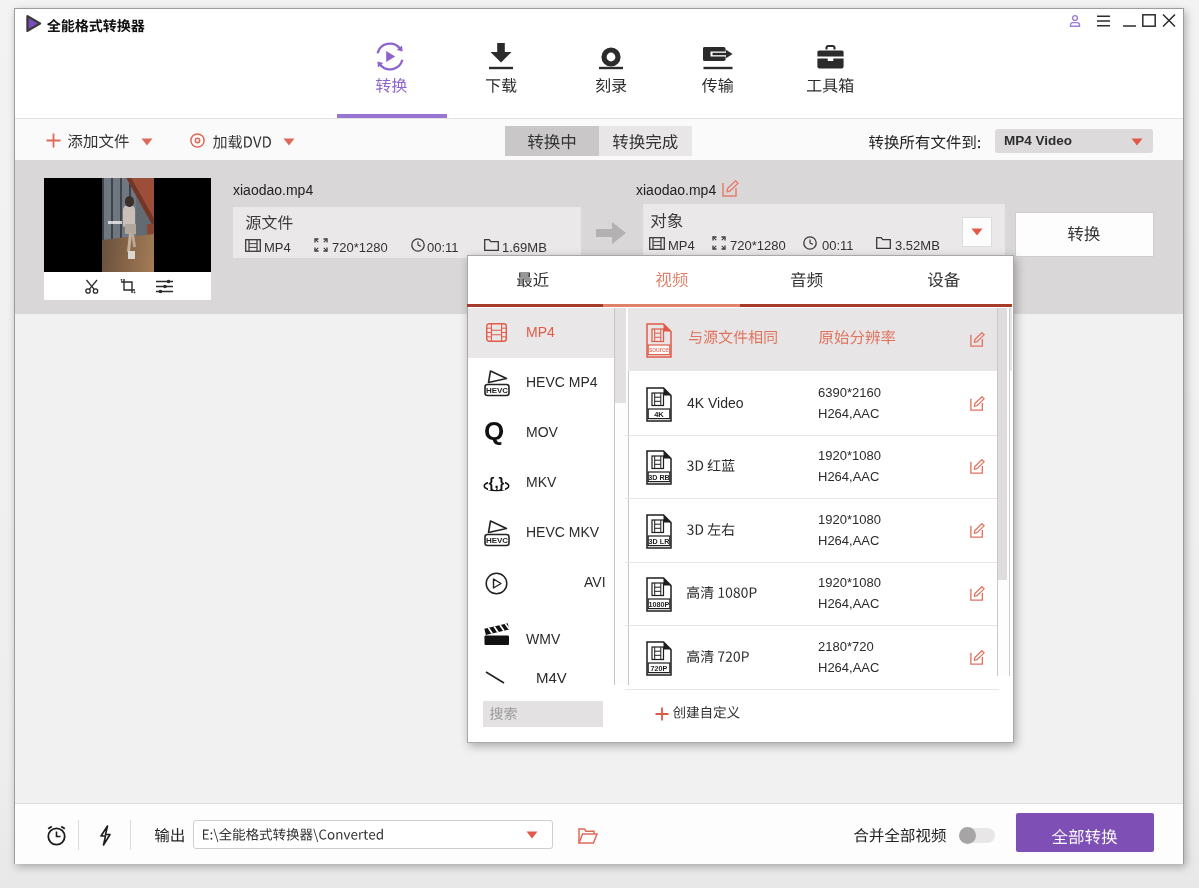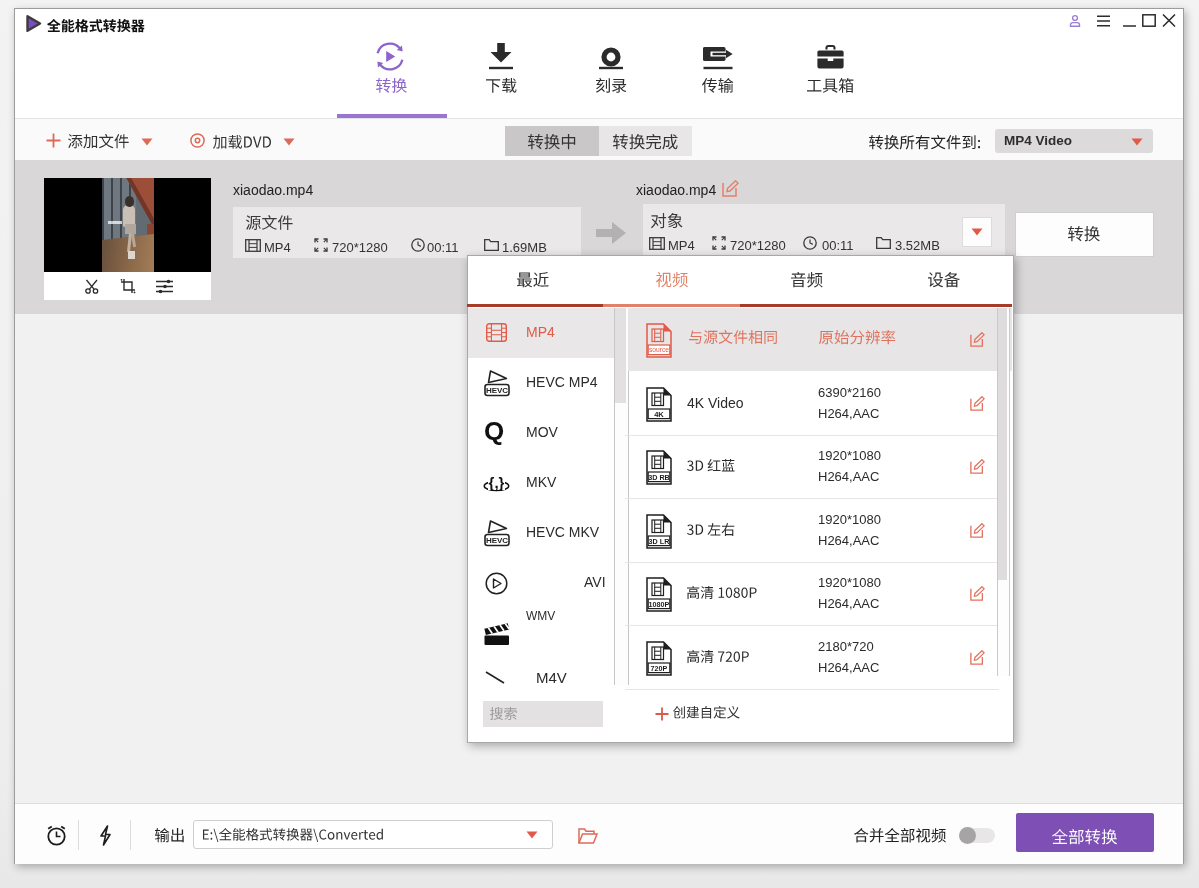--- a/index.html
+++ b/index.html
@@ -308,21 +308,21 @@
     </svg>
     <div class="abs" style="left:69px;top:319px;font-size:14px;color:#2b2b2b;margin-left:48px;">AVI</div>
 
     <svg class="abs" style="left:17px;top:368px" width="27" height="24" viewBox="0 0 27 24">
       <g transform="rotate(-13 6 10)">
         <rect x="1.5" y="4.5" width="24" height="6.5" fill="#111"></rect>
         <path d="M5.5 4.5 l2.6 6.5 M11.5 4.5 l2.6 6.5 M17.5 4.5 l2.6 6.5 M23 4.5 l2.5 6" stroke="#fff" stroke-width="1.7"></path>
       </g>
       <rect x="0.5" y="12.5" width="24.5" height="9.5" rx="1" fill="#111"></rect>
     </svg>
-    <div class="abs" style="left:59px;top:354px;font-size:12px;color:#2b2b2b;">WMV</div>
+    <div class="abs" style="left:59px;top:376px;font-size:14px;color:#2b2b2b;">WMV</div>
 
     <svg class="abs" style="left:17px;top:415px" width="26" height="15" viewBox="0 0 26 15">
       <path d="M2 2 L20 13" stroke="#222" stroke-width="1.6"></path>
     </svg>
     <div class="abs" style="left:69px;top:414px;font-size:15px;color:#2b2b2b;clip-path:inset(0 0 3px 0);">M4V</div>
   </div>
 
   <div id="preslist">
 
     <svg class="abs" style="left:177px;top:67px" width="30" height="37" viewBox="0 0 30 37">

